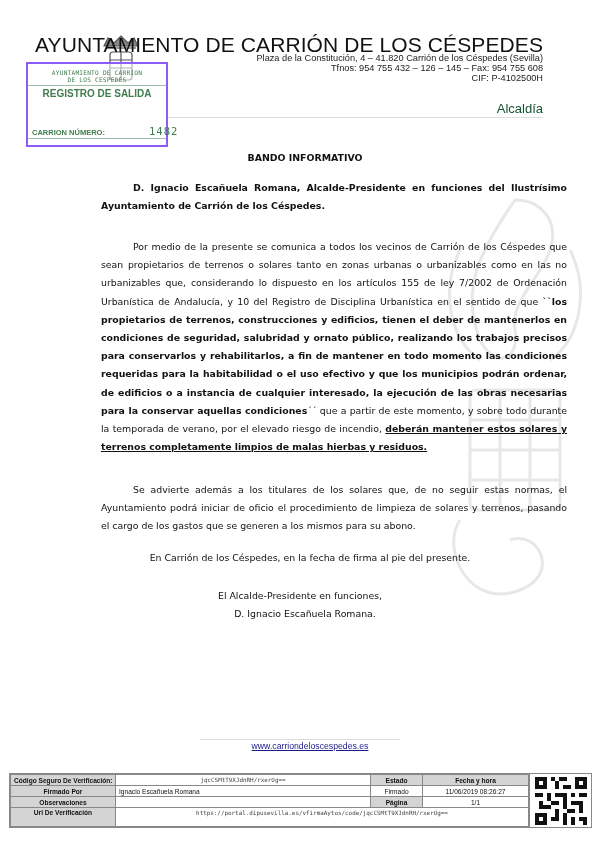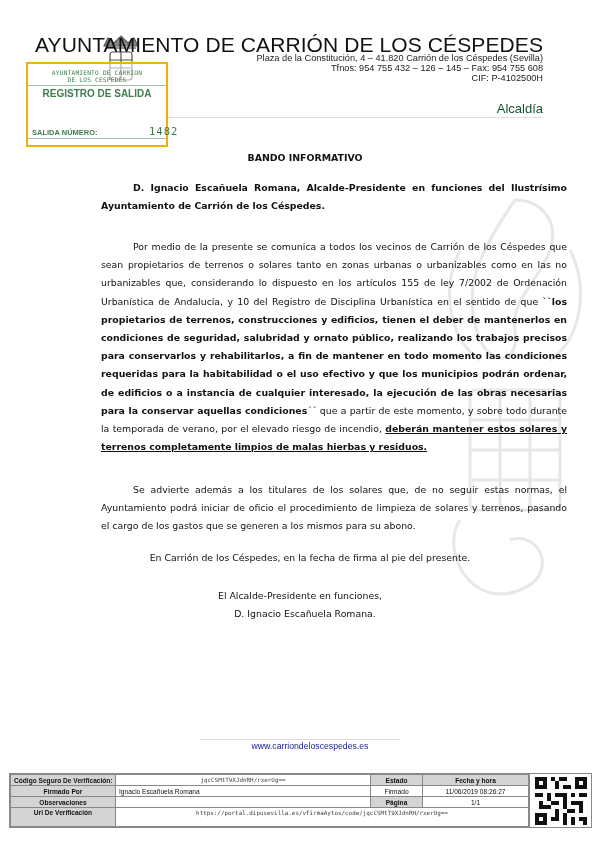--- a/index.html
+++ b/index.html
@@ -8,21 +8,21 @@
 
     
     .crest { position: absolute; left: 100px; top: 34px; width: 42px; height: 50px; }
     .header-title { position: absolute; right: 57px; top: 33px; font-family: "Liberation Sans", sans-serif; font-size: 21px; letter-spacing: 0.1px; color: #111; white-space: nowrap; }
     .header-line { position: absolute; right: 57px; font-family: "Liberation Sans", sans-serif; font-size: 9.2px; color: #222; text-align: right; white-space: nowrap; line-height: 10px; }
     .hl1 { top: 53px; text-align: center; } .hl2 { top: 63px; } .hl3 { top: 73px; }
     .dept { position: absolute; right: 57px; top: 101px; font-family: "Liberation Sans", sans-serif; font-size: 13px; color: #14532d; }
     .header-rule { position: absolute; left: 165px; right: 57px; top: 117px; height: 1px; background: #ddd; }
 
     
-    .stamp { position: absolute; left: 26px; top: 62px; width: 142px; height: 85px; border: 2px solid #eab308; color: #3f7d4f; background: rgba(255,255,255,0.55); }
+    .stamp { position: absolute; left: 26px; top: 62px; width: 142px; height: 85px; border: 2px solid #8b5cf6; color: #3f7d4f; background: rgba(255,255,255,0.55); }
     .stamp-org { font-family: "DejaVu Sans Mono", monospace; font-size: 6.2px; text-align: center; line-height: 7px; margin-top: 5px; letter-spacing: 0.2px; }
     .stamp-sep { height: 1px; background: #3f7d4f; opacity: 0.5; margin: 2px 0; }
     .stamp-title { font-family: "Liberation Sans", sans-serif; font-weight: bold; font-size: 10px; text-align: center; margin-top: 1px; }
     .stamp-datebox { position: absolute; left: 16px; top: 35px; width: 110px; height: 23px; border: 1.5px solid #3f7d4f; }
     .stamp-date { position: absolute; left: 5px; top: 9px; font-family: "DejaVu Sans Mono", monospace; font-size: 10px; white-space: nowrap; letter-spacing: 0.3px; }
     .stamp-overlay1 { position: absolute; left: 58px; top: 0px; font-family: "Liberation Sans", sans-serif; font-size: 6.3px; color: #333; white-space: nowrap; }
     .stamp-overlay2 { position: absolute; left: 40px; top: 10px; font-family: "Liberation Sans", sans-serif; font-size: 6.3px; color: #333; white-space: nowrap; }
     .stamp-num-label { position: absolute; left: 4px; top: 64px; font-family: "Liberation Sans", sans-serif; font-weight: bold; font-size: 7.5px; }
     .stamp-num { position: absolute; left: 84px; top: 61px; font-family: "DejaVu Sans Mono", monospace; font-size: 10.5px; letter-spacing: 1px; margin-left: 37px; }
     .stamp-bottom-sep { position: absolute; left: 0; right: 0; top: 74px; height: 1px; background: #3f7d4f; opacity: 0.5; }
@@ -38,21 +38,21 @@
     .p-warn { top: 481px; text-indent: 32px; }
     .doc-body b { font-weight: bold; }
     .doc-body u { text-decoration: underline; }
     .center-line { position: absolute; left: 0; width: 600px; text-align: center; font-family: "DejaVu Sans", sans-serif; font-size: 9.35px; color: #111; white-space: nowrap; }
     .place-date { top: 552px; padding-left: 20px; }
     .sign-role { top: 590px; padding-left: 0px; }
     .sign-name { top: 608px; padding-left: 10px; }
 
     
     .footer-rule { position: absolute; left: 200px; width: 200px; top: 739px; height: 1px; background: #ddd; }
-    .footer-url { position: absolute; left: 0; width: 600px; top: 741px; text-align: center; font-family: "Liberation Sans", sans-serif; font-size: 8.7px; color: #1a1a8c; padding-left: 20px; }
+    .footer-url { position: absolute; left: 0; width: 600px; top: 741px; text-align: center; font-family: "Liberation Sans", sans-serif; font-size: 8.7px; color: #1a1a8c; text-decoration: underline; padding-left: 20px; }
 
     
     .verif { position: absolute; left: 9px; top: 773px; width: 583px; height: 55px; border: 1px solid #888; display: flex; background: #fff; }
     .verif table { border-collapse: collapse; width: 518px; height: 100%; font-family: "Liberation Sans", sans-serif; font-size: 6.6px; table-layout: fixed; }
     .verif td { border: 1px solid #888; padding: 0 3px; height: 11px; white-space: nowrap; overflow: hidden; }
     .verif td.lbl { background: #d4d4d4; text-align: center; font-weight: bold; }
     .verif td.lbl-left { background: #d4d4d4; font-weight: bold; }
     .verif td.mono { font-family: "DejaVu Sans Mono", monospace; font-size: 5.9px; text-align: center; color: #444; }
     .verif td.c { text-align: center; }
     .verif td.url-lbl { vertical-align: top; padding-top: 1px; }
@@ -88,21 +88,21 @@
 <div class="dept">Alcaldía</div>
 <div class="header-rule"></div>
 
 <div class="stamp">
   <div class="stamp-org">
     <div>AYUNTAMIENTO DE CARRION</div>
     <div>DE LOS CESPEDES</div>
   </div>
   <div class="stamp-sep"></div>
   <div class="stamp-title">REGISTRO DE SALIDA</div>
-  <div class="stamp-num-label">SALIDA NÚMERO:</div>
+  <div class="stamp-num-label">CARRION NÚMERO:</div>
   <div class="stamp-num">1482</div>
   <div class="stamp-bottom-sep"></div>
 </div>
 
 <div class="doc-title">BANDO INFORMATIVO</div>
 
 <p class="doc-body p-intro">D. Ignacio Escañuela Romana, Alcalde-Presidente en funciones del Ilustrísimo Ayuntamiento de Carrión de los Céspedes.</p>
 
 <p class="doc-body p-main"><span>Por medio de la presente se comunica a todos los vecinos de Carrión de los Céspedes que sean propietarios de terrenos o solares tanto en zonas urbanas o urbanizables como en las no urbanizables que, considerando lo dispuesto en los artículos 155 de ley 7/2002 de Ordenación Urbanística de Andalucía, y 10 del Registro de Disciplina Urbanística en el sentido de que </span><b>``</b><b>los propietarios de terrenos, construcciones y edificios, tienen el deber de mantenerlos en condiciones de seguridad, salubridad y ornato público, realizando los trabajos precisos para conservarlos y rehabilitarlos, a fin de mantener en todo momento las condiciones requeridas para la habitabilidad o el uso efectivo y que los municipios podrán ordenar, de edificios o a instancia de cualquier interesado, la ejecución de las obras necesarias para la conservar aquellas condiciones</b><span>´´</span><span> que a partir de este momento, y sobre todo durante la temporada de verano, por el elevado riesgo de incendio, </span><b><u>deberán mantener estos solares y terrenos completamente limpios de malas hierbas y residuos.</u></b></p>
 

